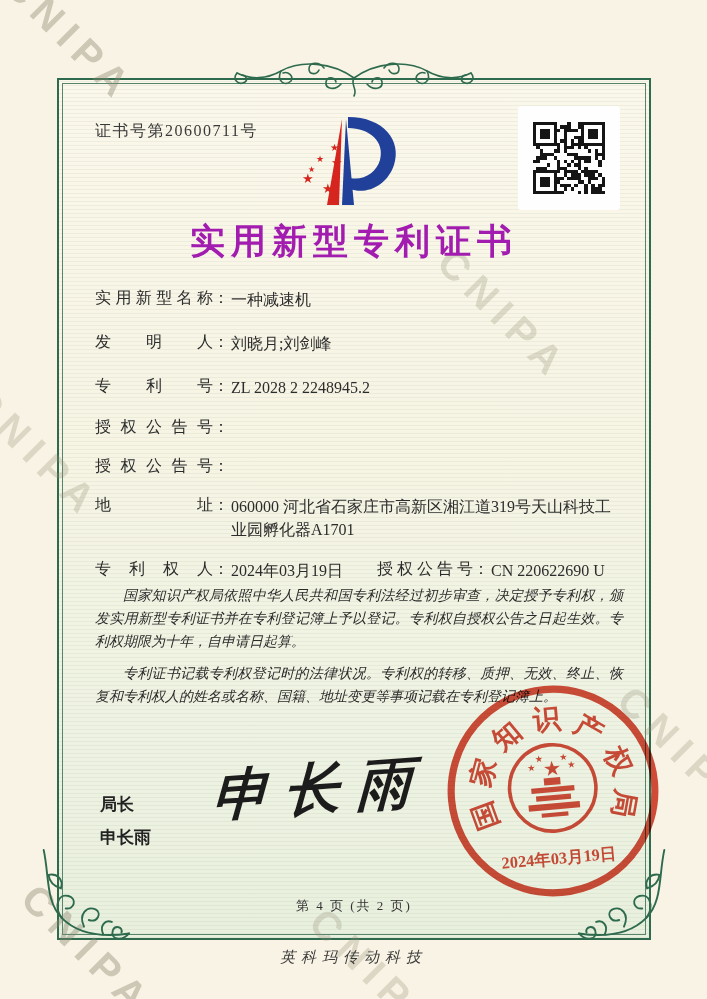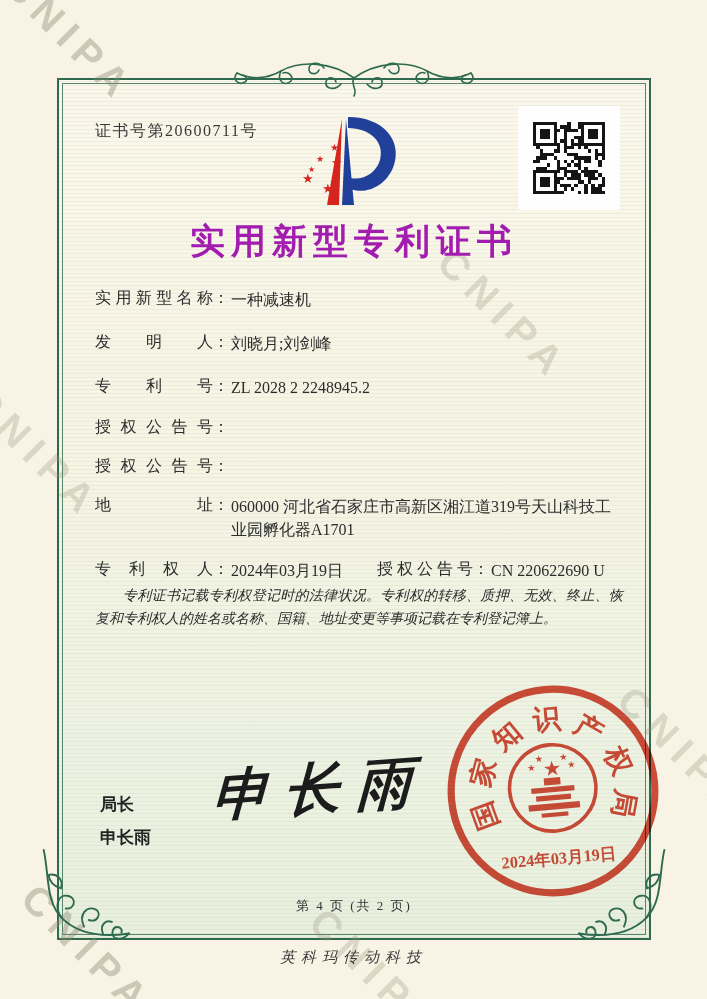--- a/index.html
+++ b/index.html
@@ -351,20 +351,21 @@
       <span class="f-value" style="flex:0 0 auto;">2024年03月19日</span>
       <span class="pair2">
         <span class="f-label">授权公告号</span>
           <span class="f-colon"></span>
         <span class="f-value">CN 220622690 U</span>
       </span>
     </div>
   </div>
 
   <div class="body-text">
+    <p>国家知识产权局依照中华人民共和国专利法经过初步审查，决定授予专利权，颁发实用新型专利证书并在专利登记簿上予以登记。专利权自授权公告之日起生效。专利权期限为十年，自申请日起算。</p>
     <p>专利证书记载专利权登记时的法律状况。专利权的转移、质押、无效、终止、恢复和专利权人的姓名或名称、国籍、地址变更等事项记载在专利登记簿上。</p>
   </div>
 
   <div class="director">
     <div>局长</div>
     <div>申长雨</div>
   </div>
   <div class="autograph">申长雨</div>
 
   <svg class="seal" viewBox="0 0 210 210">

